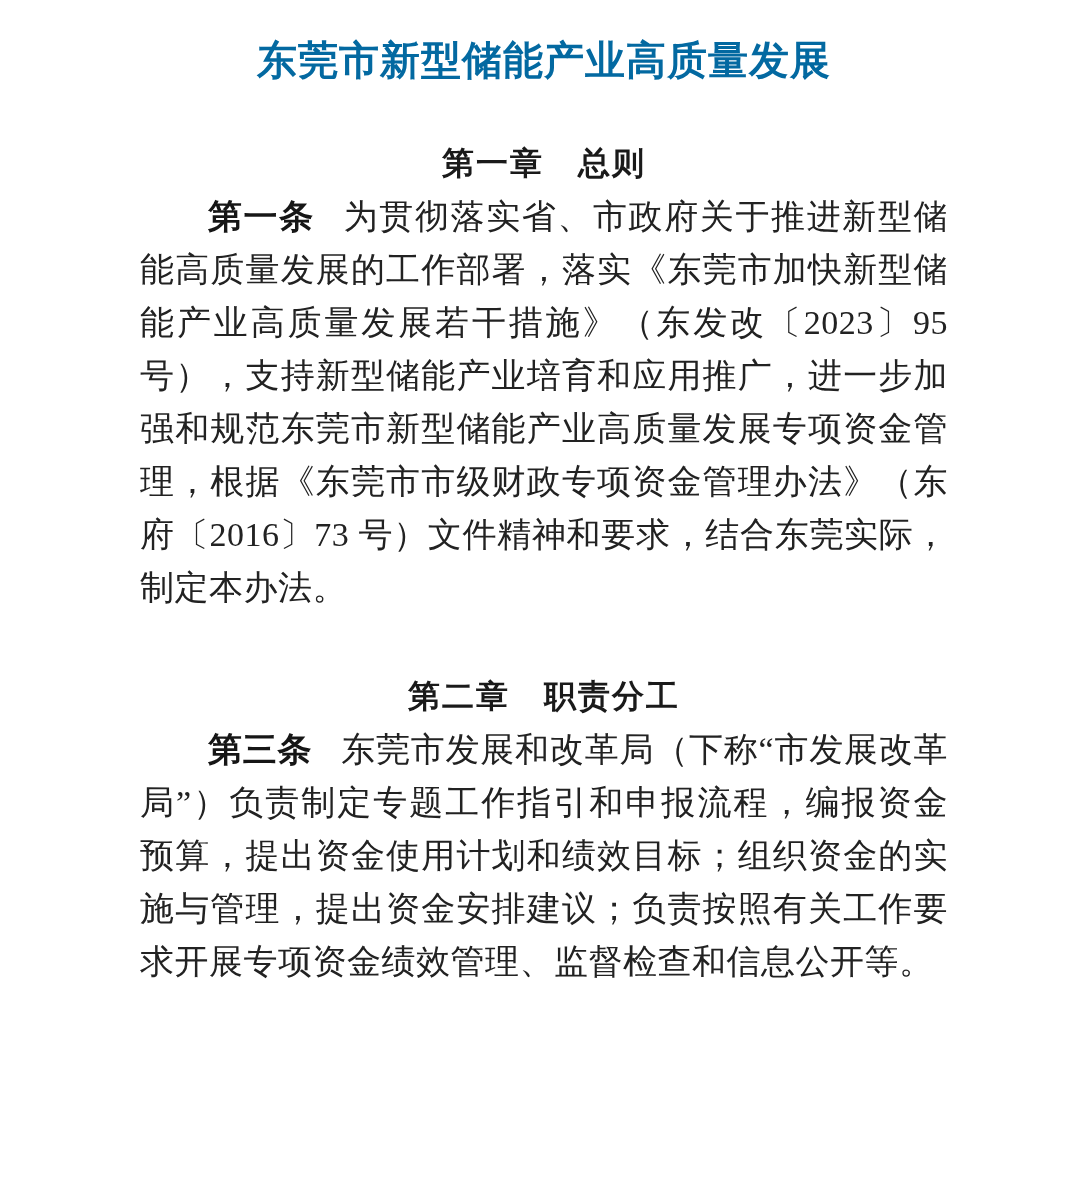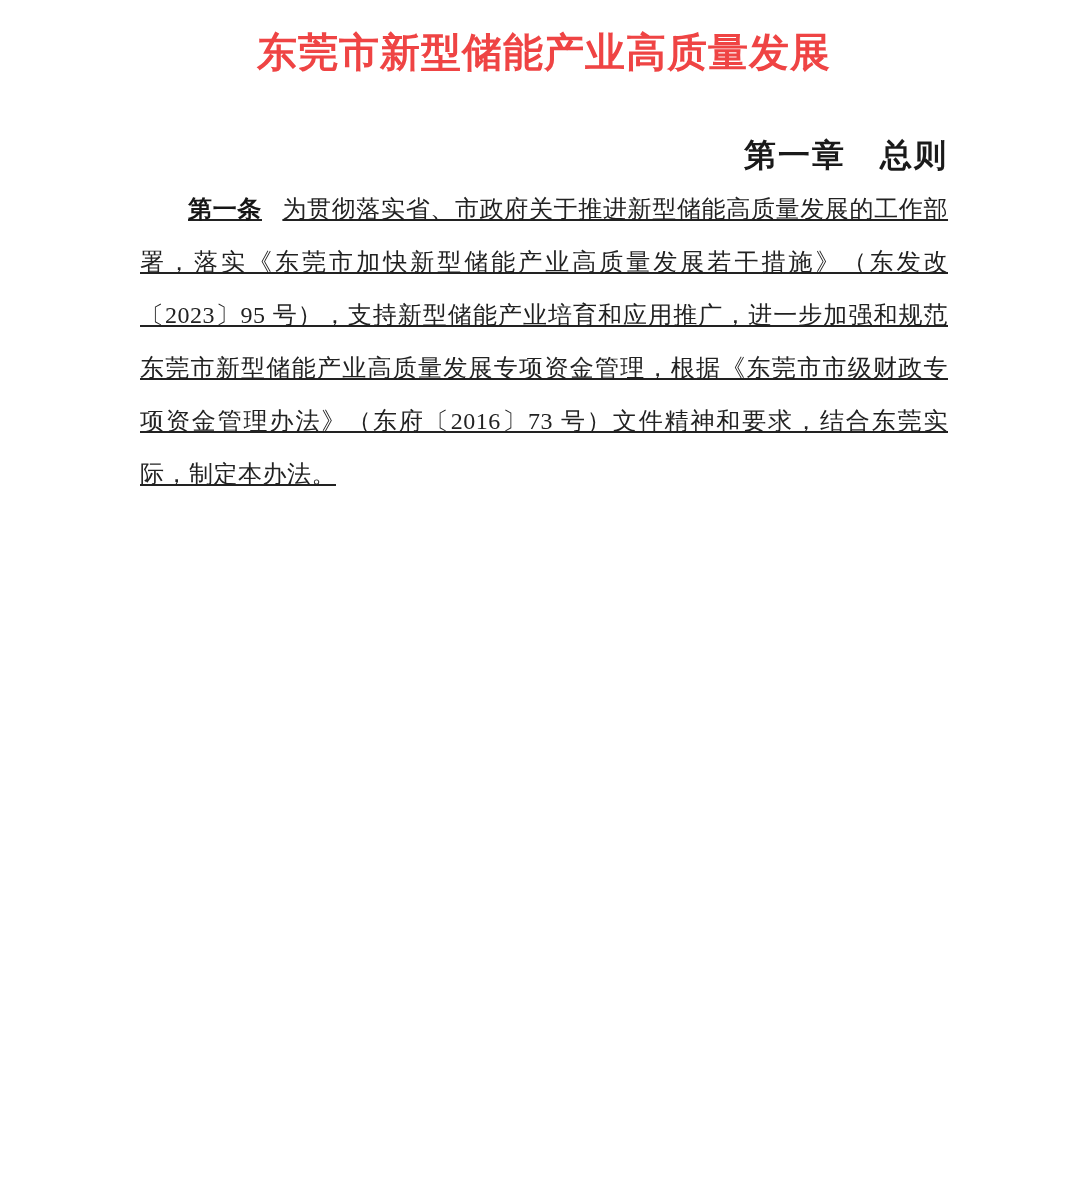--- a/index.html
+++ b/index.html
@@ -12,52 +12,51 @@
     width: 1080px;
     height: 1203px;
     box-sizing: border-box;
     padding: 24px 132px 0 140px;
     background: #ffffff;
     color: #1f1f1f;
     font-family: "Liberation Serif", "DejaVu Serif", serif;
     overflow: hidden;
   }
   .doc-title {
-    margin: 0;
+    margin: 8px;
     text-align: center;
     font-size: 40px;
     font-weight: 700;
     line-height: 57px;
     letter-spacing: 1px;
-    color: #ef4444;
+    color: #0369a1;
   }
   .doc-title .title-line {
     display: block;
   }
   .chapter-heading {
     margin: 0;
-    text-align: right;
+    text-align: center;
     font-size: 32px;
     font-weight: 700;
     line-height: 53px;
     color: #1a1a1a;
     font-family: "Liberation Sans", "DejaVu Sans", sans-serif;
     letter-spacing: 2px;
   }
   .chapter-1 { margin-top: 48px; }
   .chapter-2 { margin-top: 56px; }
   .article {
     margin: 0;
-    font-size: 24px;
+    font-size: 34px;
     line-height: 53px;
     text-align: justify;
     text-indent: 2em;
     letter-spacing: 0.5px;
     color: #222222;
-    text-decoration: underline;
   }
   .article-label {
     font-weight: 700;
     font-family: "Liberation Sans", "DejaVu Sans", sans-serif;
     padding-right: 0.85em;
     color: #161616;
   }
   .justify-last {
     text-align-last: justify;
   }
@@ -71,19 +70,23 @@
     <span class="title-line">东莞市新型储能产业高质量发展</span>
   </h1>
 
   <h2 class="chapter-heading chapter-1">第一章　总则</h2>
 
   <p class="article">
     <span class="article-label">第一条</span><span>为贯彻落实省、市政府关于推进新型储能高质量发展的工作部署，落实《东莞市加快新型储能产业高质量发展若干措施》（东发改〔2023〕95 号），支持新型储能产业培育和应用推广，进一步加强和规范东莞市新型储能产业高质量发展专项资金管理，根据《东莞市市级财政专项资金管理办法》（东府〔2016〕73 号）文件精神和要求，结合东莞实际，制定本办法。</span>
   </p>
 
 
+  <h2 class="chapter-heading chapter-2">第二章　职责分工</h2>
 
+  <p class="article">
+    <span class="article-label">第三条</span><span>东莞市发展和改革局（下称“市发展改革局”）负责制定专题工作指引和申报流程，编报资金预算，提出资金使用计划和绩效目标；组织资金的实施与管理，提出资金安排建议；负责按照有关工作要求开展专项资金绩效管理、监督检查和信息公开等。</span>
+  </p>
 
   <p class="article justify-last">
     
   </p>
 
 </div>
 
 </body></html>

